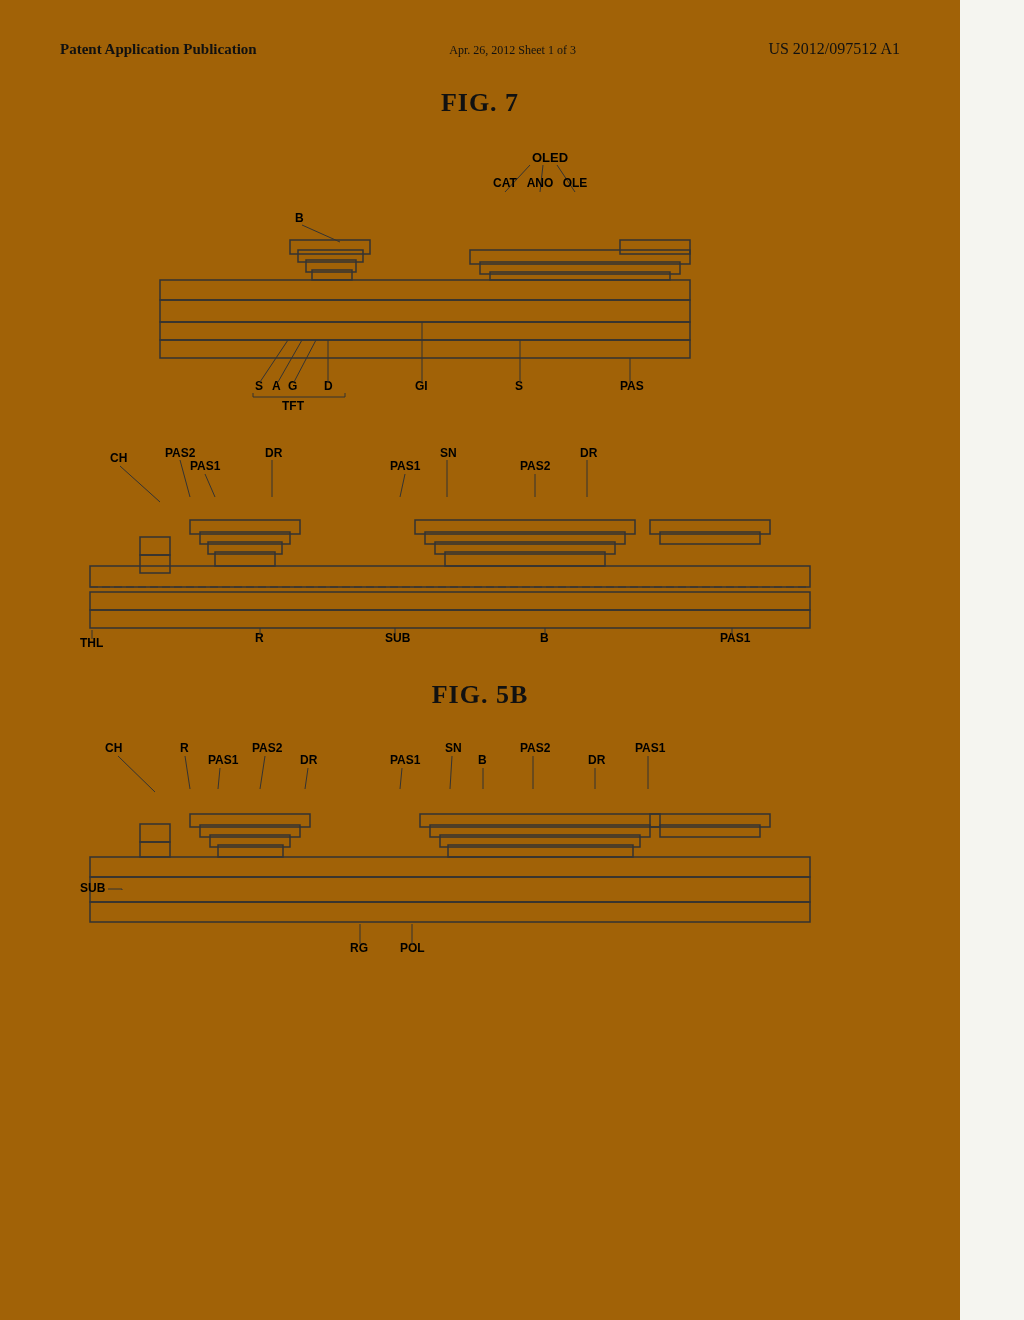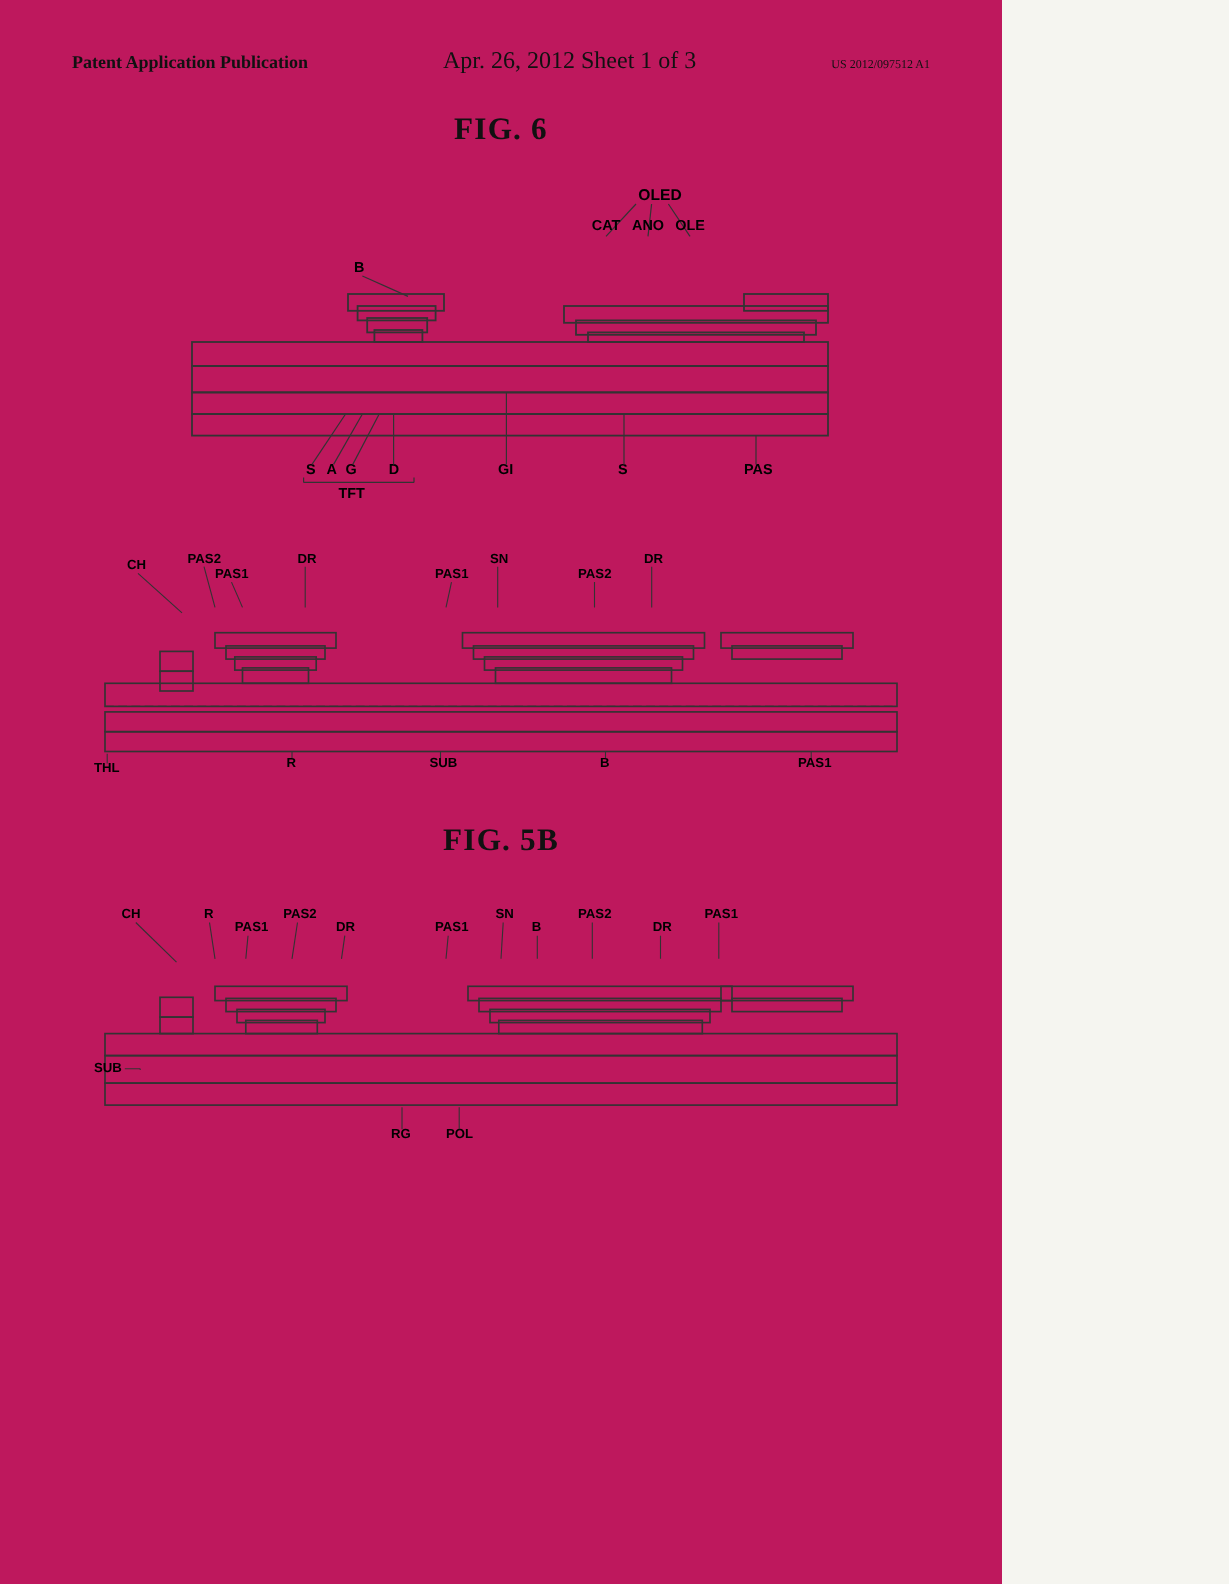--- a/index.html
+++ b/index.html
@@ -5,43 +5,43 @@
     * { margin: 0; padding: 0; box-sizing: border-box; }
     body {
       width: 1024px;
       min-height: 1320px;
       background: #f5f5f0;
       font-family: 'Times New Roman', Times, serif;
       color: #111;
       position: relative;
     }
     .page {
-      width: 835px;
+      width: 960px;
       min-height: 1320px;
-      background: #be185d;
+      background: #a16207;
       padding: 40px 60px;
       position: relative;
     }
     .header {
       display: flex;
       justify-content: space-between;
       align-items: baseline;
       border-bottom: none;
       margin-bottom: 30px;
       font-size: 14px;
     }
     .header-left {
       font-weight: bold;
       font-size: 15px;
     }
     .header-center {
-      font-size: 20px;
+      font-size: 12px;
     }
     .header-right {
-      font-size: 10px;
+      font-size: 16px;
     }
     .fig-title {
       text-align: center;
       font-size: 26px;
       font-weight: bold;
       margin: 18px 0 14px 0;
       letter-spacing: 1px;
     }
     .figure-container {
       display: flex;
@@ -59,21 +59,21 @@
 
 <div class="page">
 
   <div class="header">
     <span class="header-left">Patent Application Publication</span>
     <span class="header-center">Apr. 26, 2012  Sheet 1 of 3</span>
     <span class="header-right">US 2012/097512 A1</span>
   </div>
 
   <div>
-    <div class="fig-title">FIG. 6</div>
+    <div class="fig-title">FIG. 7</div>
     <div class="figure-container">
       <svg width="700" height="290" viewBox="0 0 700 290">
 
         <text x="490" y="30" font-family="Arial, sans-serif" font-size="13" font-weight="bold" text-anchor="middle">OLED</text>
 
         <line x1="470" y1="33" x2="445" y2="60" stroke="#333" stroke-width="1"></line>
         <line x1="483" y1="33" x2="480" y2="60" stroke="#333" stroke-width="1"></line>
         <line x1="497" y1="33" x2="515" y2="60" stroke="#333" stroke-width="1"></line>
 
         <text x="445" y="55" font-family="Arial, sans-serif" font-size="12" font-weight="bold" text-anchor="middle">CAT</text>

